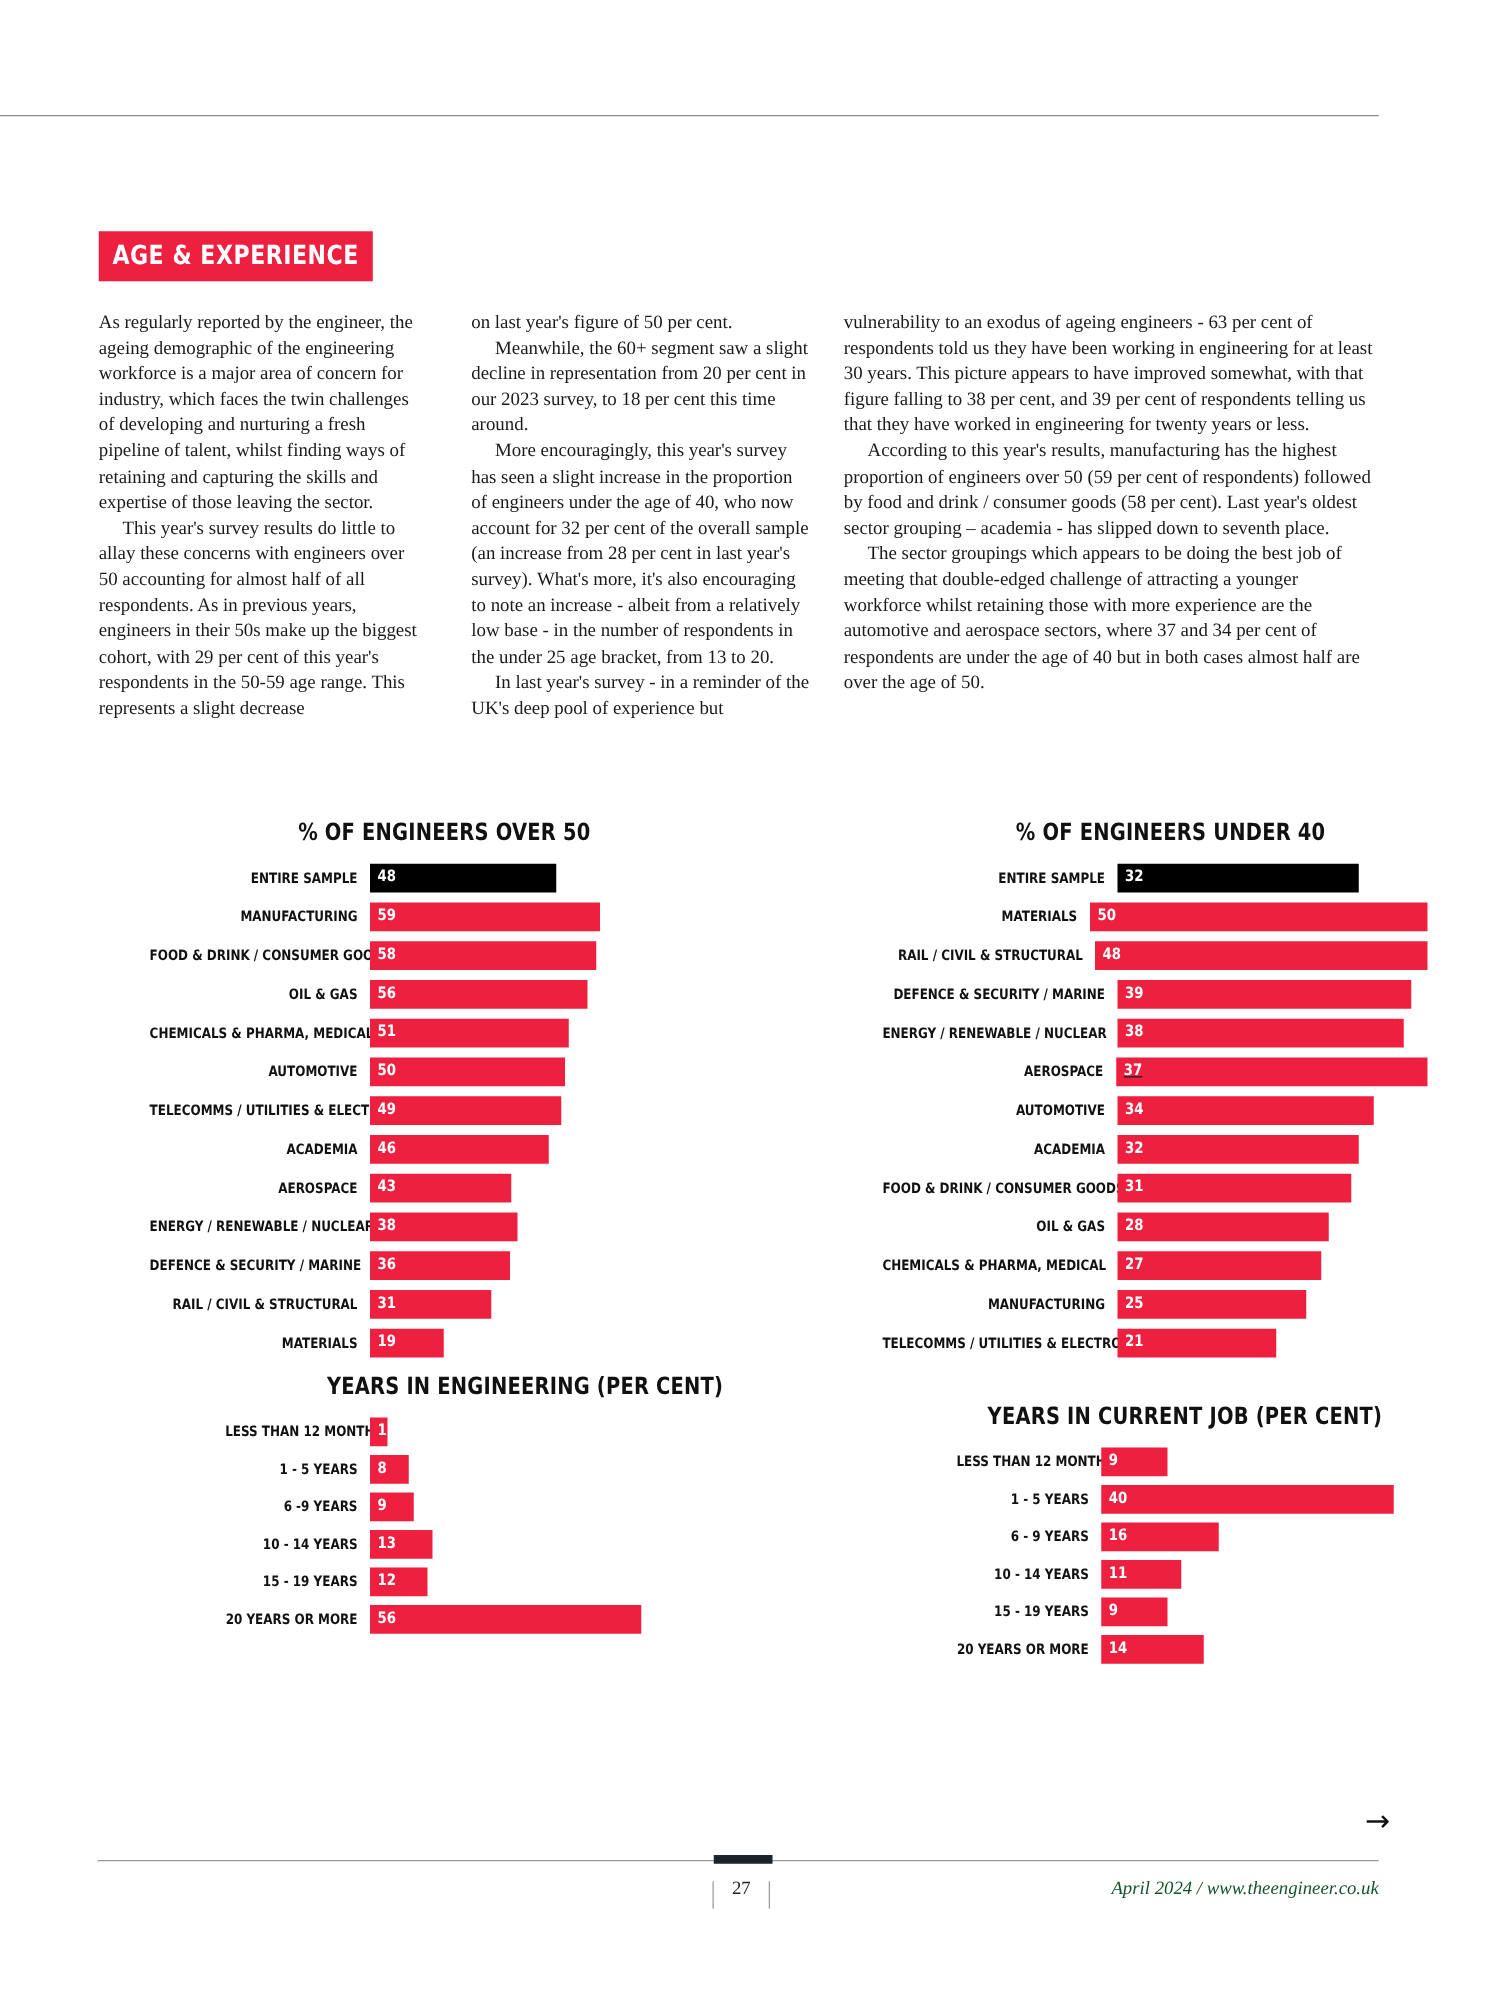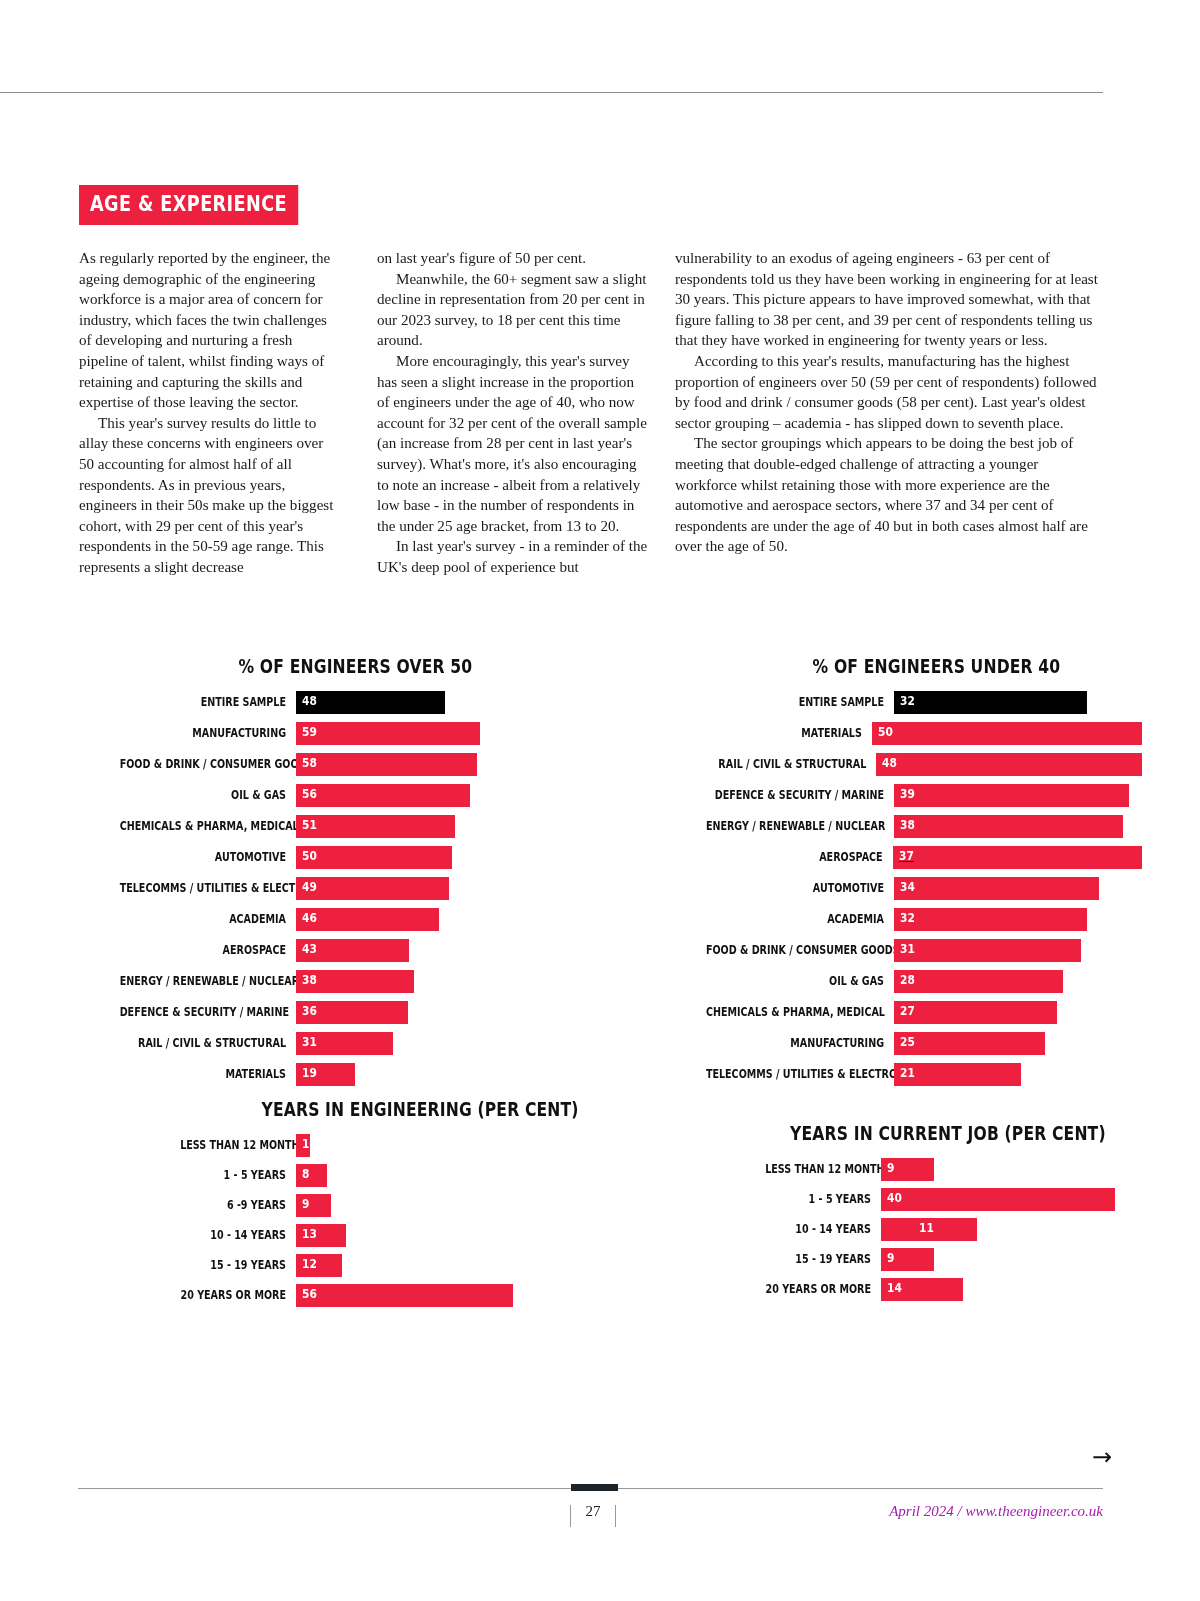--- a/index.html
+++ b/index.html
@@ -100,21 +100,21 @@
   .foot-tab{position:absolute;left:571px;top:1484px;width:47px;height:7px;background:#1b232b;}
   .pagenum{
     position:absolute;left:562px;top:1503px;width:62px;text-align:center;
     font-family:"Liberation Serif",serif;font-size:15px;color:#222;
   }
   .pagenum:before,.pagenum:after{content:"";position:absolute;top:2px;height:22px;width:1px;background:#9a9a9a;}
   .pagenum:before{left:8px;}
   .pagenum:after{right:8px;}
   .footright{
     position:absolute;right:97px;top:1503px;
-    font-family:"Liberation Serif",serif;font-style:italic;font-size:15px;color:#a21caf;
+    font-family:"Liberation Serif",serif;font-style:italic;font-size:15px;color:#14532d;
   }
 </style>
 </head>
 <body>
 
 <div class="page">
 
   <div class="top-rule"></div>
 
   <div class="section-tag">AGE &amp; EXPERIENCE</div>
@@ -356,22 +356,28 @@
             <span class="v">9</span>
           </div>
         </div>
         <div class="row">
           <div class="rlabel">1 - 5 YEARS</div>
           <div class="rbar red" style="width: 234.419px;">
             <span class="v">40</span>
           </div>
         </div>
         <div class="row">
+          <div class="rlabel">6 - 9 YEARS</div>
+          <div class="rbar red" style="width: 93.7674px;">
+            <span class="v">16</span>
+          </div>
+        </div>
+        <div class="row">
           <div class="rlabel">10 - 14 YEARS</div>
-          <div class="rbar red" style="width: 64.4651px; padding-left: 32px;">
+          <div class="rbar red" style="width: 64.4651px;">
             <span class="v">11</span>
           </div>
         </div>
         <div class="row">
           <div class="rlabel">15 - 19 YEARS</div>
           <div class="rbar red" style="width: 52.7442px;">
             <span class="v">9</span>
           </div>
         </div>
         <div class="row">

